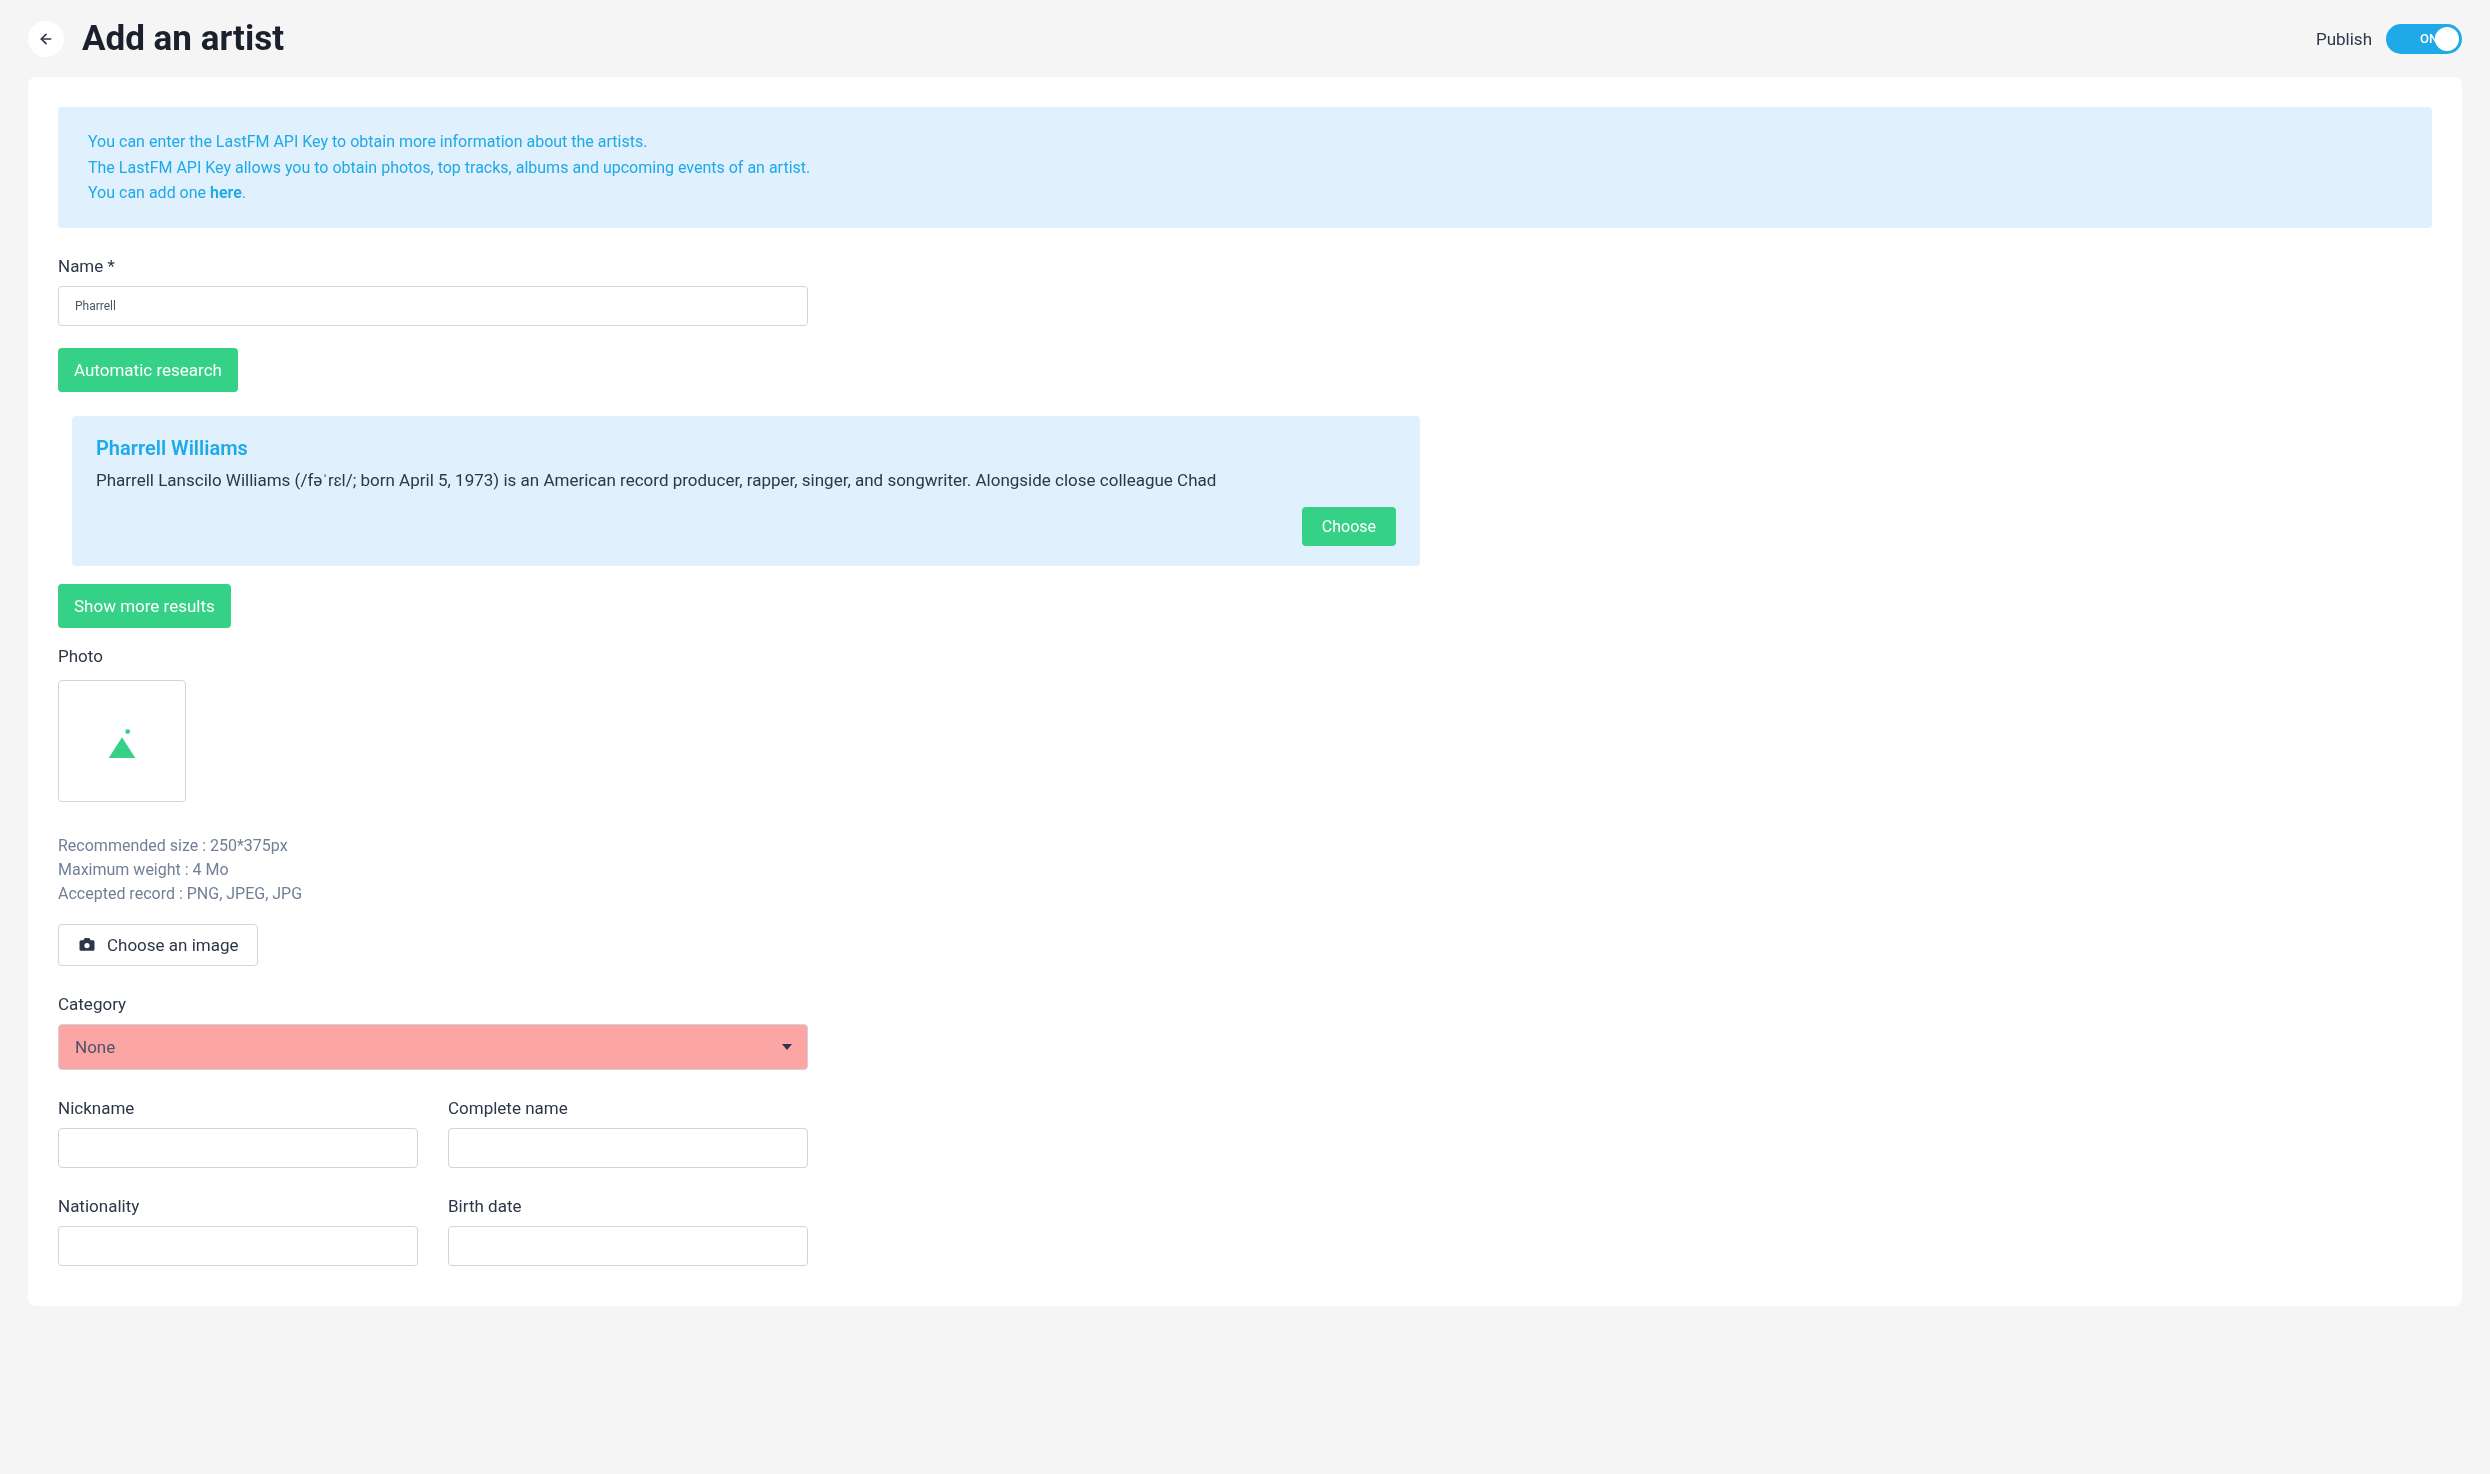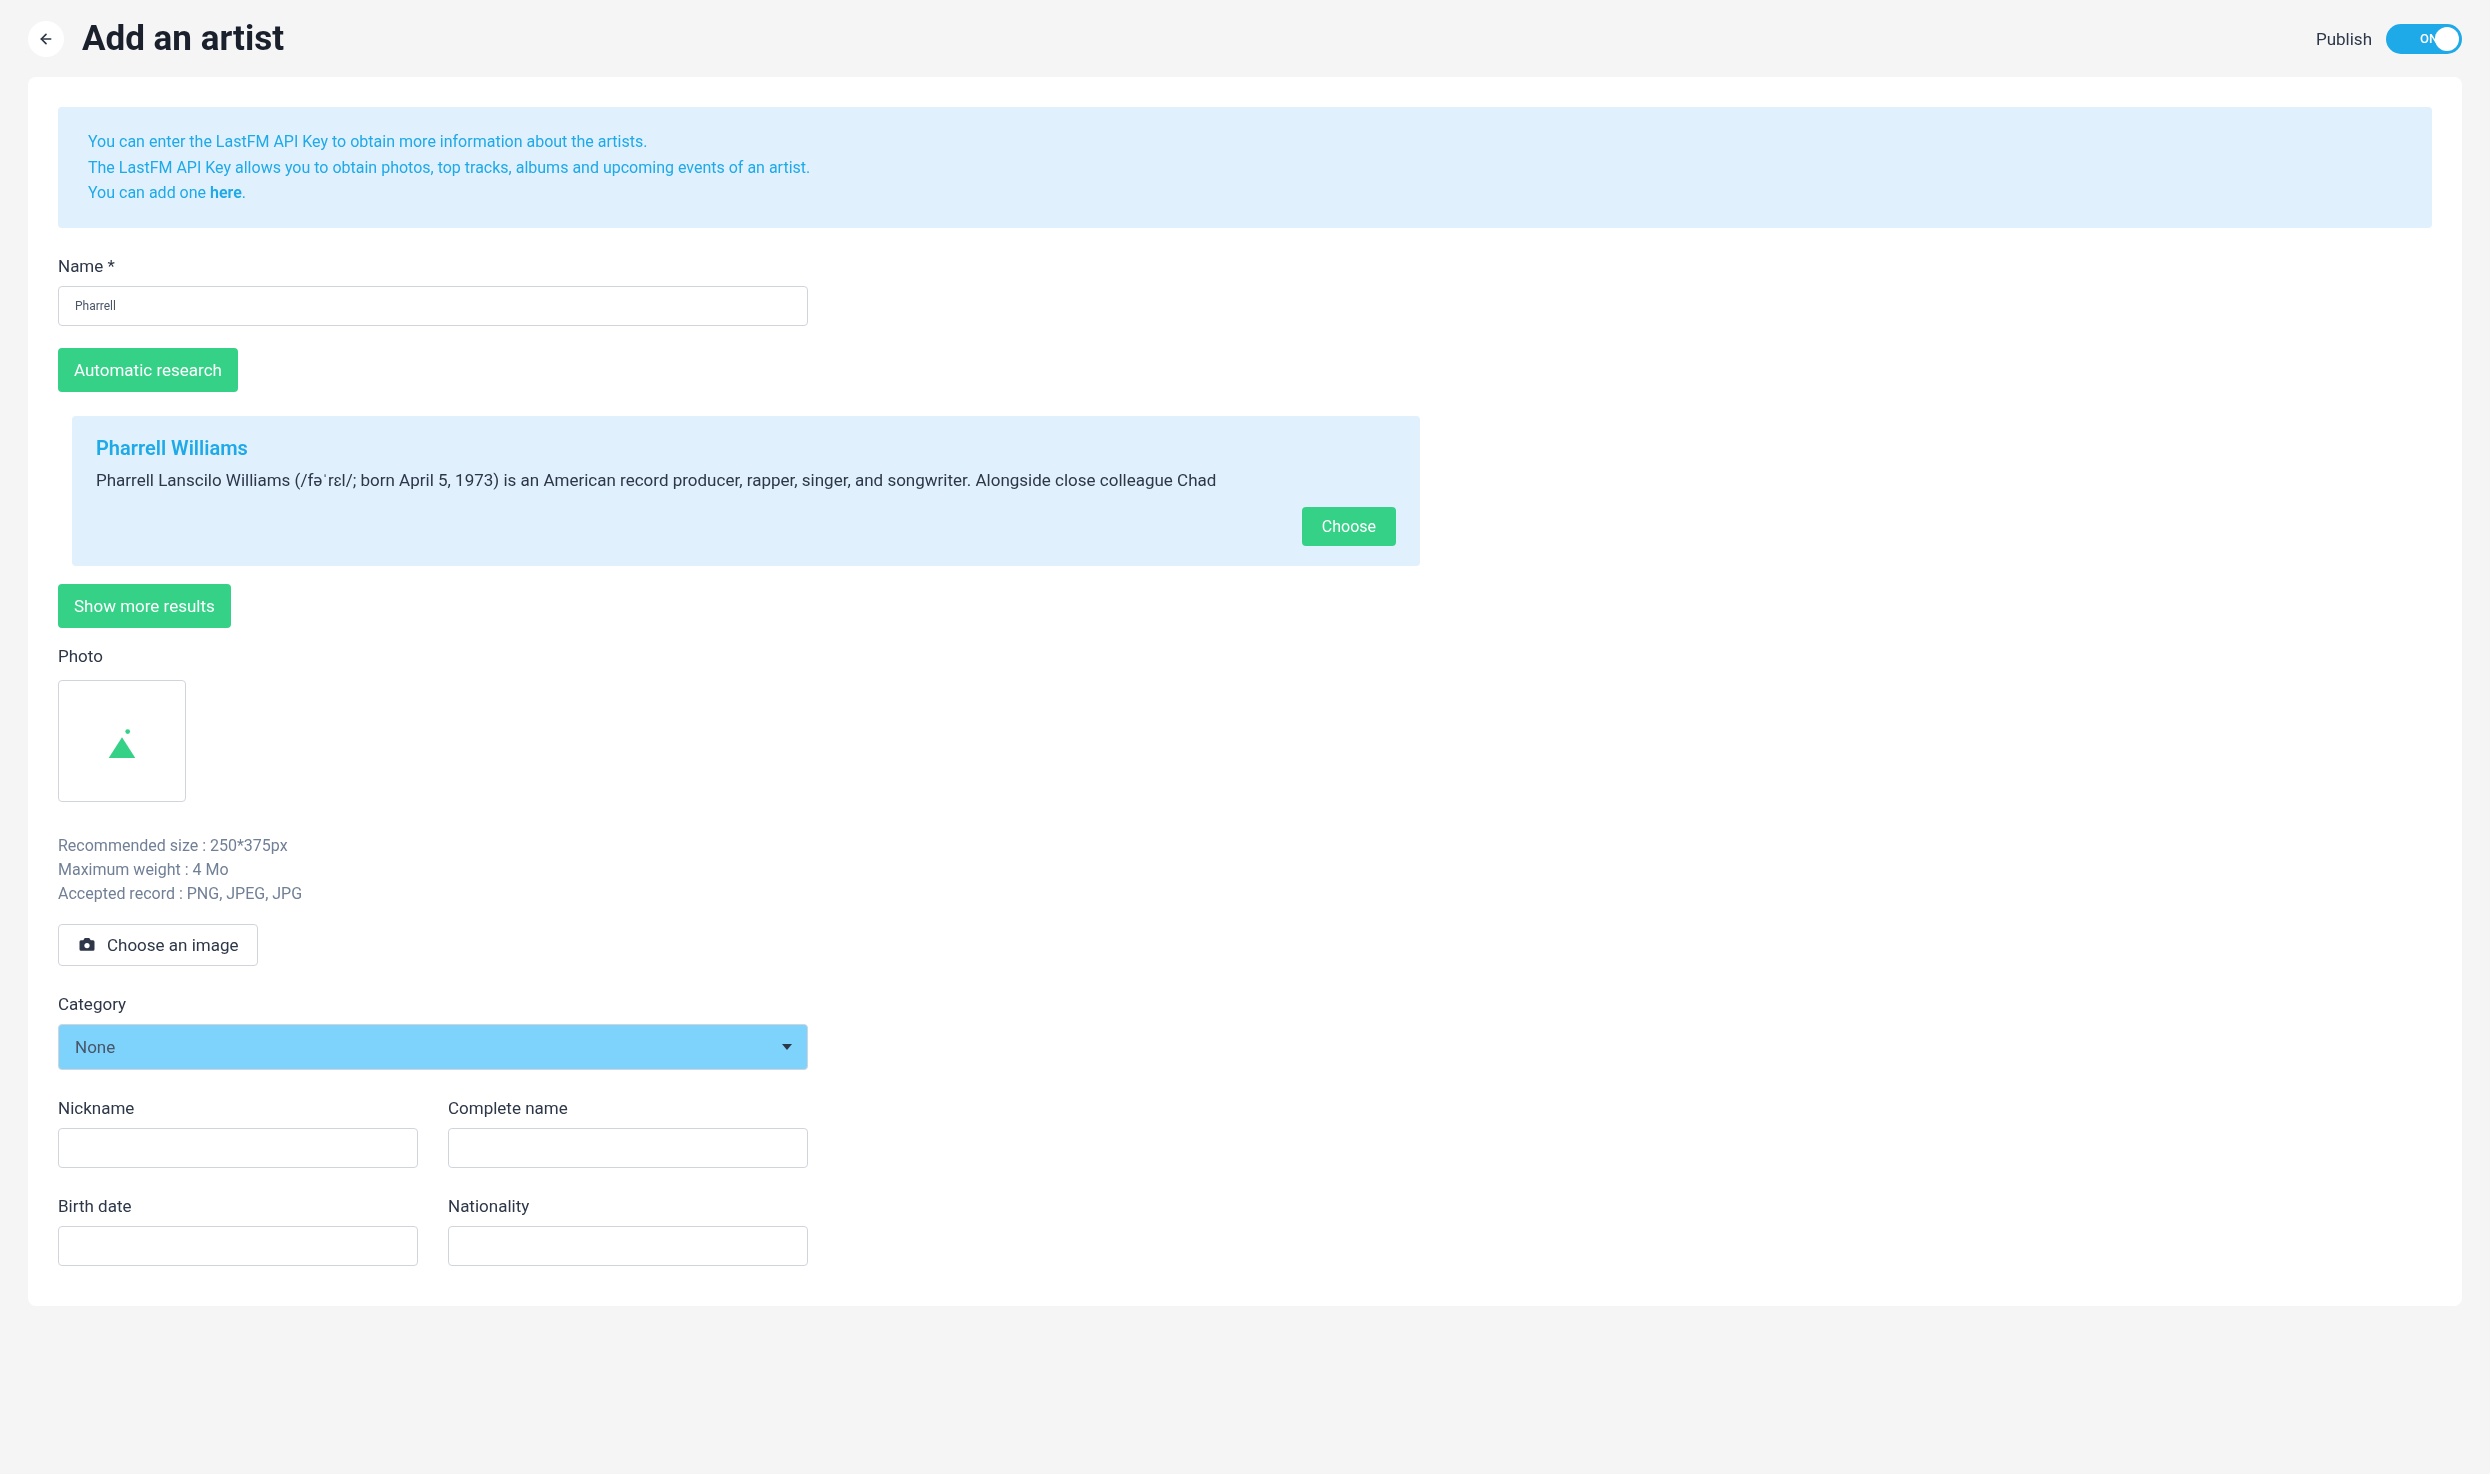--- a/index.html
+++ b/index.html
@@ -210,21 +210,21 @@
       max-width: 100%;
     }
     .select-input {
       width: 100%;
       padding: 12px 16px;
       border: 1px solid #d1d5db;
       border-radius: 4px;
       font-size: 17px;
       color: #4a5568;
       appearance: none;
-      background: #7dd3fc;
+      background: #fca5a5;
       font-family: inherit;
     }
     .select-caret {
       position: absolute;
       right: 16px;
       top: 50%;
       transform: translateY(-50%);
       pointer-events: none;
     }
     .field-group {
@@ -333,22 +333,22 @@
       <input type="text" class="text-input" value="" style="">
     </div>
     <div class="col">
       <label class="form-label">Complete name</label>
       <input type="text" class="text-input" value="" style="">
     </div>
   </div>
 
   <div class="two-col">
     <div class="col">
+      <label class="form-label">Nationality</label>
+      <input type="text" class="text-input" value="" style="">
+    </div>
+    <div class="col">
       <label class="form-label">Birth date</label>
       <input type="text" class="text-input" value="" style="">
     </div>
-    <div class="col">
-      <label class="form-label">Nationality</label>
-      <input type="text" class="text-input" value="" style="">
-    </div>
   </div>
 
 </div>
 
 </body></html>

